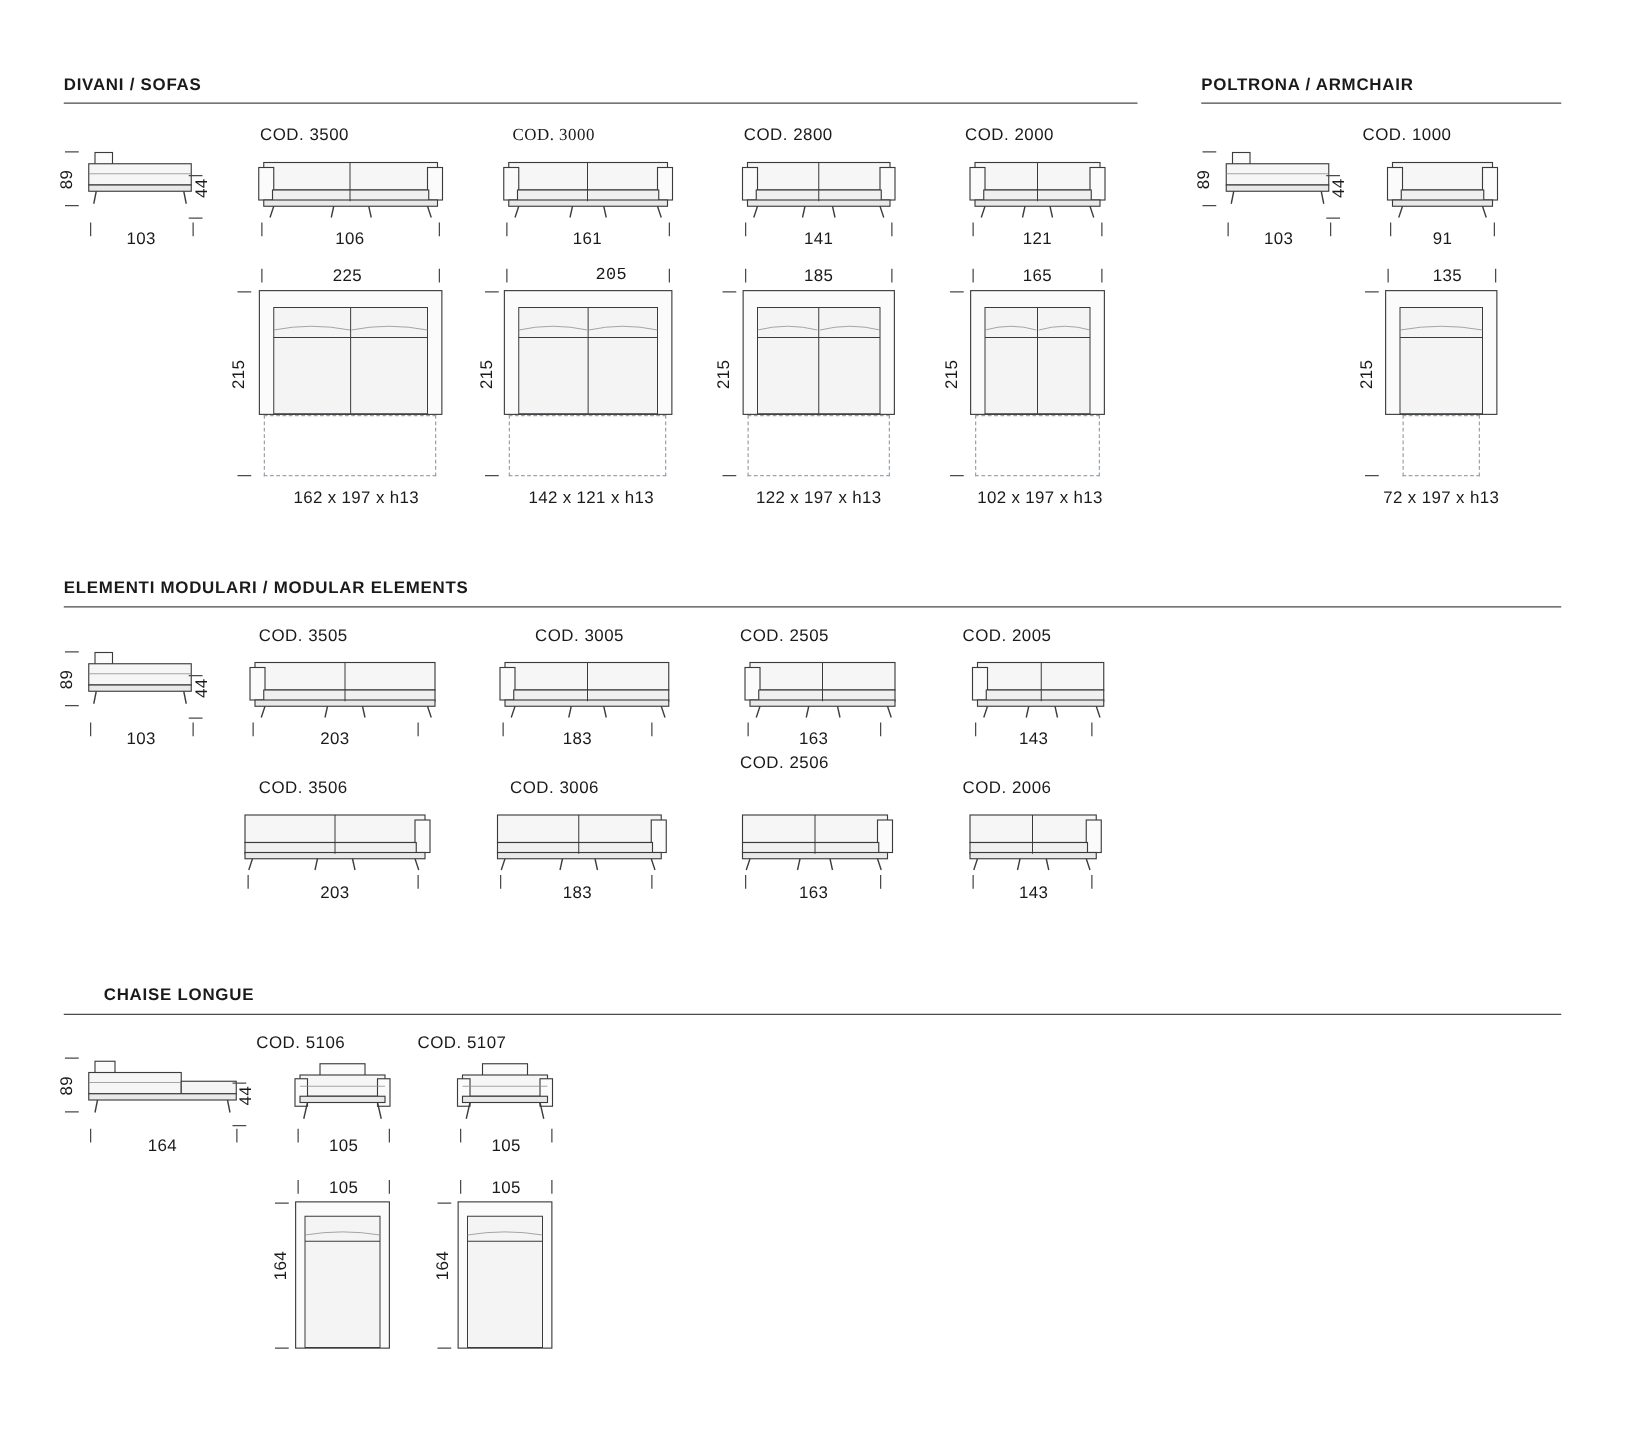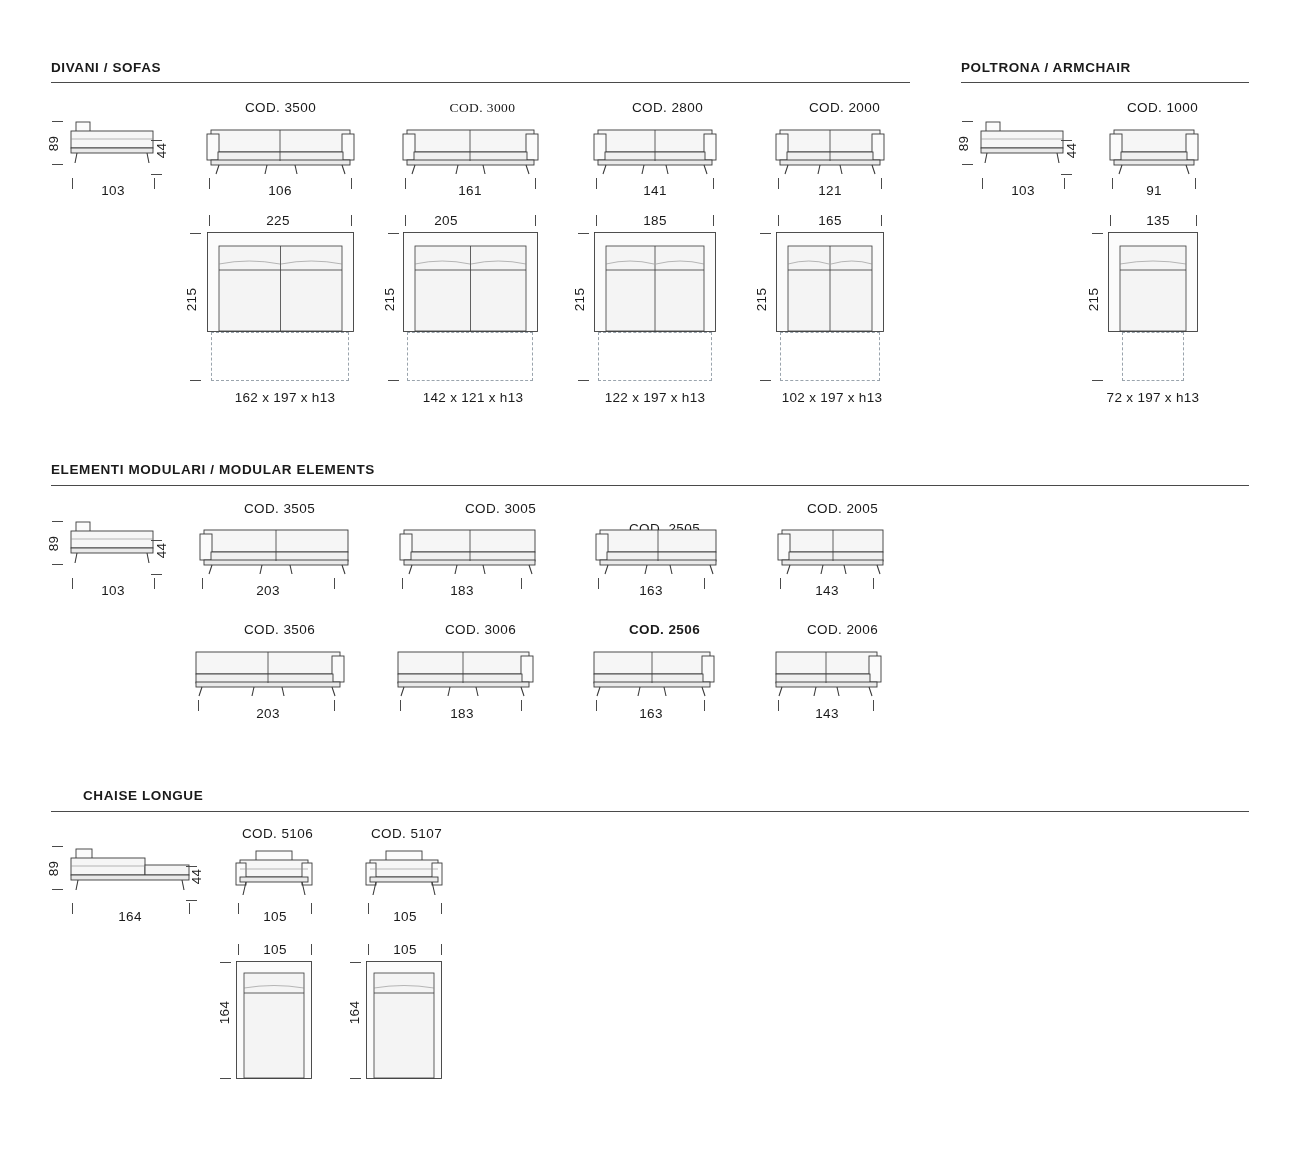--- a/index.html
+++ b/index.html
@@ -34,21 +34,20 @@
     height: 1px;
     background: #4a4a4a;
   }
 
   
   .cod {
     position: absolute;
     font-size: 13.5px;
     letter-spacing: 0.4px;
     white-space: nowrap;
-    text-align: center;
   }
   .dim {
     position: absolute;
     font-size: 13.5px;
     letter-spacing: 0.3px;
     white-space: nowrap;
     text-align: center;
   }
   .dim-v {
     position: absolute;
@@ -252,21 +251,21 @@
       <path d="M12 32 Q 42 26 73 32" fill="none" stroke="#8a8a8a" stroke-width="0.6"></path>
       <path d="M74 32 Q 104 26 135 32" fill="none" stroke="#8a8a8a" stroke-width="0.6"></path>
     </svg>
   </div>
   <div class="tick-h" style="left:190px; top:233px;"></div>
   <div class="tick-h" style="left:190px; top:380px;"></div>
   <div class="dim-v" style="left:176px; top:292px; width:30px;">215</div>
   <div class="rug" style="left:211px; top:332px; width:138px; height:49px;"></div>
   <div class="dim" style="left:220px; top:390px; width:130px;">162 x 197 x h13</div>
 
-  <div class="dim" style="left:416px; top:213px; width:60px;">205</div>
+  <div class="dim" style="left:459px; top:213px; width:60px;font-family:Liberation Mono, monospace;">205</div>
   <div class="tick" style="left:405px; top:215px;"></div>
   <div class="tick" style="left:535px; top:215px;"></div>
   <div class="dwg" style="left:403px; top:232px;">
     <svg width="135" height="100" viewBox="0 0 135 100">
       <rect x="0.5" y="0.5" width="134" height="99" fill="#fbfbfb" stroke="#3b3b3b" stroke-width="0.9"></rect>
       <rect x="12" y="14" width="111" height="85" fill="#f4f4f4" stroke="#3b3b3b" stroke-width="0.8"></rect>
       <line x1="12" y1="38" x2="123" y2="38" stroke="#3b3b3b" stroke-width="0.8"></line>
       <line x1="67.5" y1="14" x2="67.5" y2="99" stroke="#3b3b3b" stroke-width="0.8"></line>
       <path d="M12 32 Q 39 26 67 32" fill="none" stroke="#8a8a8a" stroke-width="0.6"></path>
       <path d="M68 32 Q 95 26 123 32" fill="none" stroke="#8a8a8a" stroke-width="0.6"></path>
@@ -385,21 +384,21 @@
       <path d="M12 41 L9 50" stroke="#3b3b3b" stroke-width="1.1"></path>
       <path d="M57 41 L55 50" stroke="#3b3b3b" stroke-width="1.1"></path>
       <path d="M83 41 L85 50" stroke="#3b3b3b" stroke-width="1.1"></path>
       <path d="M129 41 L132 50" stroke="#3b3b3b" stroke-width="1.1"></path>
     </svg>
   </div>
   <div class="tick" style="left:402px; top:578px;"></div>
   <div class="tick" style="left:521px; top:578px;"></div>
   <div class="dim" style="left:432px; top:583px; width:60px;">183</div>
 
-  <div class="cod" style="left:592px; top:501px; width:145px;margin-top:20px;">COD. 2505</div>
+  <div class="cod" style="left:592px; top:501px; width:145px;">COD. 2505</div>
   <div class="dwg" style="left:596px; top:524px;">
     <svg width="120" height="52" viewBox="0 0 120 52">
       <rect x="4" y="6" width="116" height="22" fill="#f6f6f6" stroke="#3b3b3b" stroke-width="0.9"></rect>
       <rect x="0" y="10" width="12" height="26" fill="#fbfbfb" stroke="#3b3b3b" stroke-width="0.9"></rect>
       <rect x="11" y="28" width="109" height="9" fill="#f0f0f0" stroke="#3b3b3b" stroke-width="0.9"></rect>
       <rect x="4" y="36" width="116" height="5" fill="#e9e9e9" stroke="#3b3b3b" stroke-width="0.9"></rect>
       <line x1="62" y1="6" x2="62" y2="37" stroke="#3b3b3b" stroke-width="0.8"></line>
       <path d="M12 41 L9 50" stroke="#3b3b3b" stroke-width="1.1"></path>
       <path d="M51 41 L49 50" stroke="#3b3b3b" stroke-width="1.1"></path>
       <path d="M74 41 L76 50" stroke="#3b3b3b" stroke-width="1.1"></path>
@@ -457,21 +456,21 @@
       <path d="M6 41 L3 50" stroke="#3b3b3b" stroke-width="1.1"></path>
       <path d="M52 41 L50 50" stroke="#3b3b3b" stroke-width="1.1"></path>
       <path d="M78 41 L80 50" stroke="#3b3b3b" stroke-width="1.1"></path>
       <path d="M123 41 L126 50" stroke="#3b3b3b" stroke-width="1.1"></path>
     </svg>
   </div>
   <div class="tick" style="left:400px; top:700px;"></div>
   <div class="tick" style="left:521px; top:700px;"></div>
   <div class="dim" style="left:432px; top:706px; width:60px;">183</div>
 
-  <div class="cod" style="left:592px; top:622px; width:145px;font-weight:bold;">COD. 2506</div>
+  <div class="cod" style="left:592px; top:602px; width:145px;">COD. 2506</div>
   <div class="dwg" style="left:594px; top:646px;">
     <svg width="120" height="52" viewBox="0 0 120 52">
       <rect x="0" y="6" width="116" height="22" fill="#f6f6f6" stroke="#3b3b3b" stroke-width="0.9"></rect>
       <rect x="108" y="10" width="12" height="26" fill="#fbfbfb" stroke="#3b3b3b" stroke-width="0.9"></rect>
       <rect x="0" y="28" width="109" height="9" fill="#f0f0f0" stroke="#3b3b3b" stroke-width="0.9"></rect>
       <rect x="0" y="36" width="116" height="5" fill="#e9e9e9" stroke="#3b3b3b" stroke-width="0.9"></rect>
       <line x1="58" y1="6" x2="58" y2="37" stroke="#3b3b3b" stroke-width="0.8"></line>
       <path d="M6 41 L3 50" stroke="#3b3b3b" stroke-width="1.1"></path>
       <path d="M46 41 L44 50" stroke="#3b3b3b" stroke-width="1.1"></path>
       <path d="M70 41 L72 50" stroke="#3b3b3b" stroke-width="1.1"></path>

